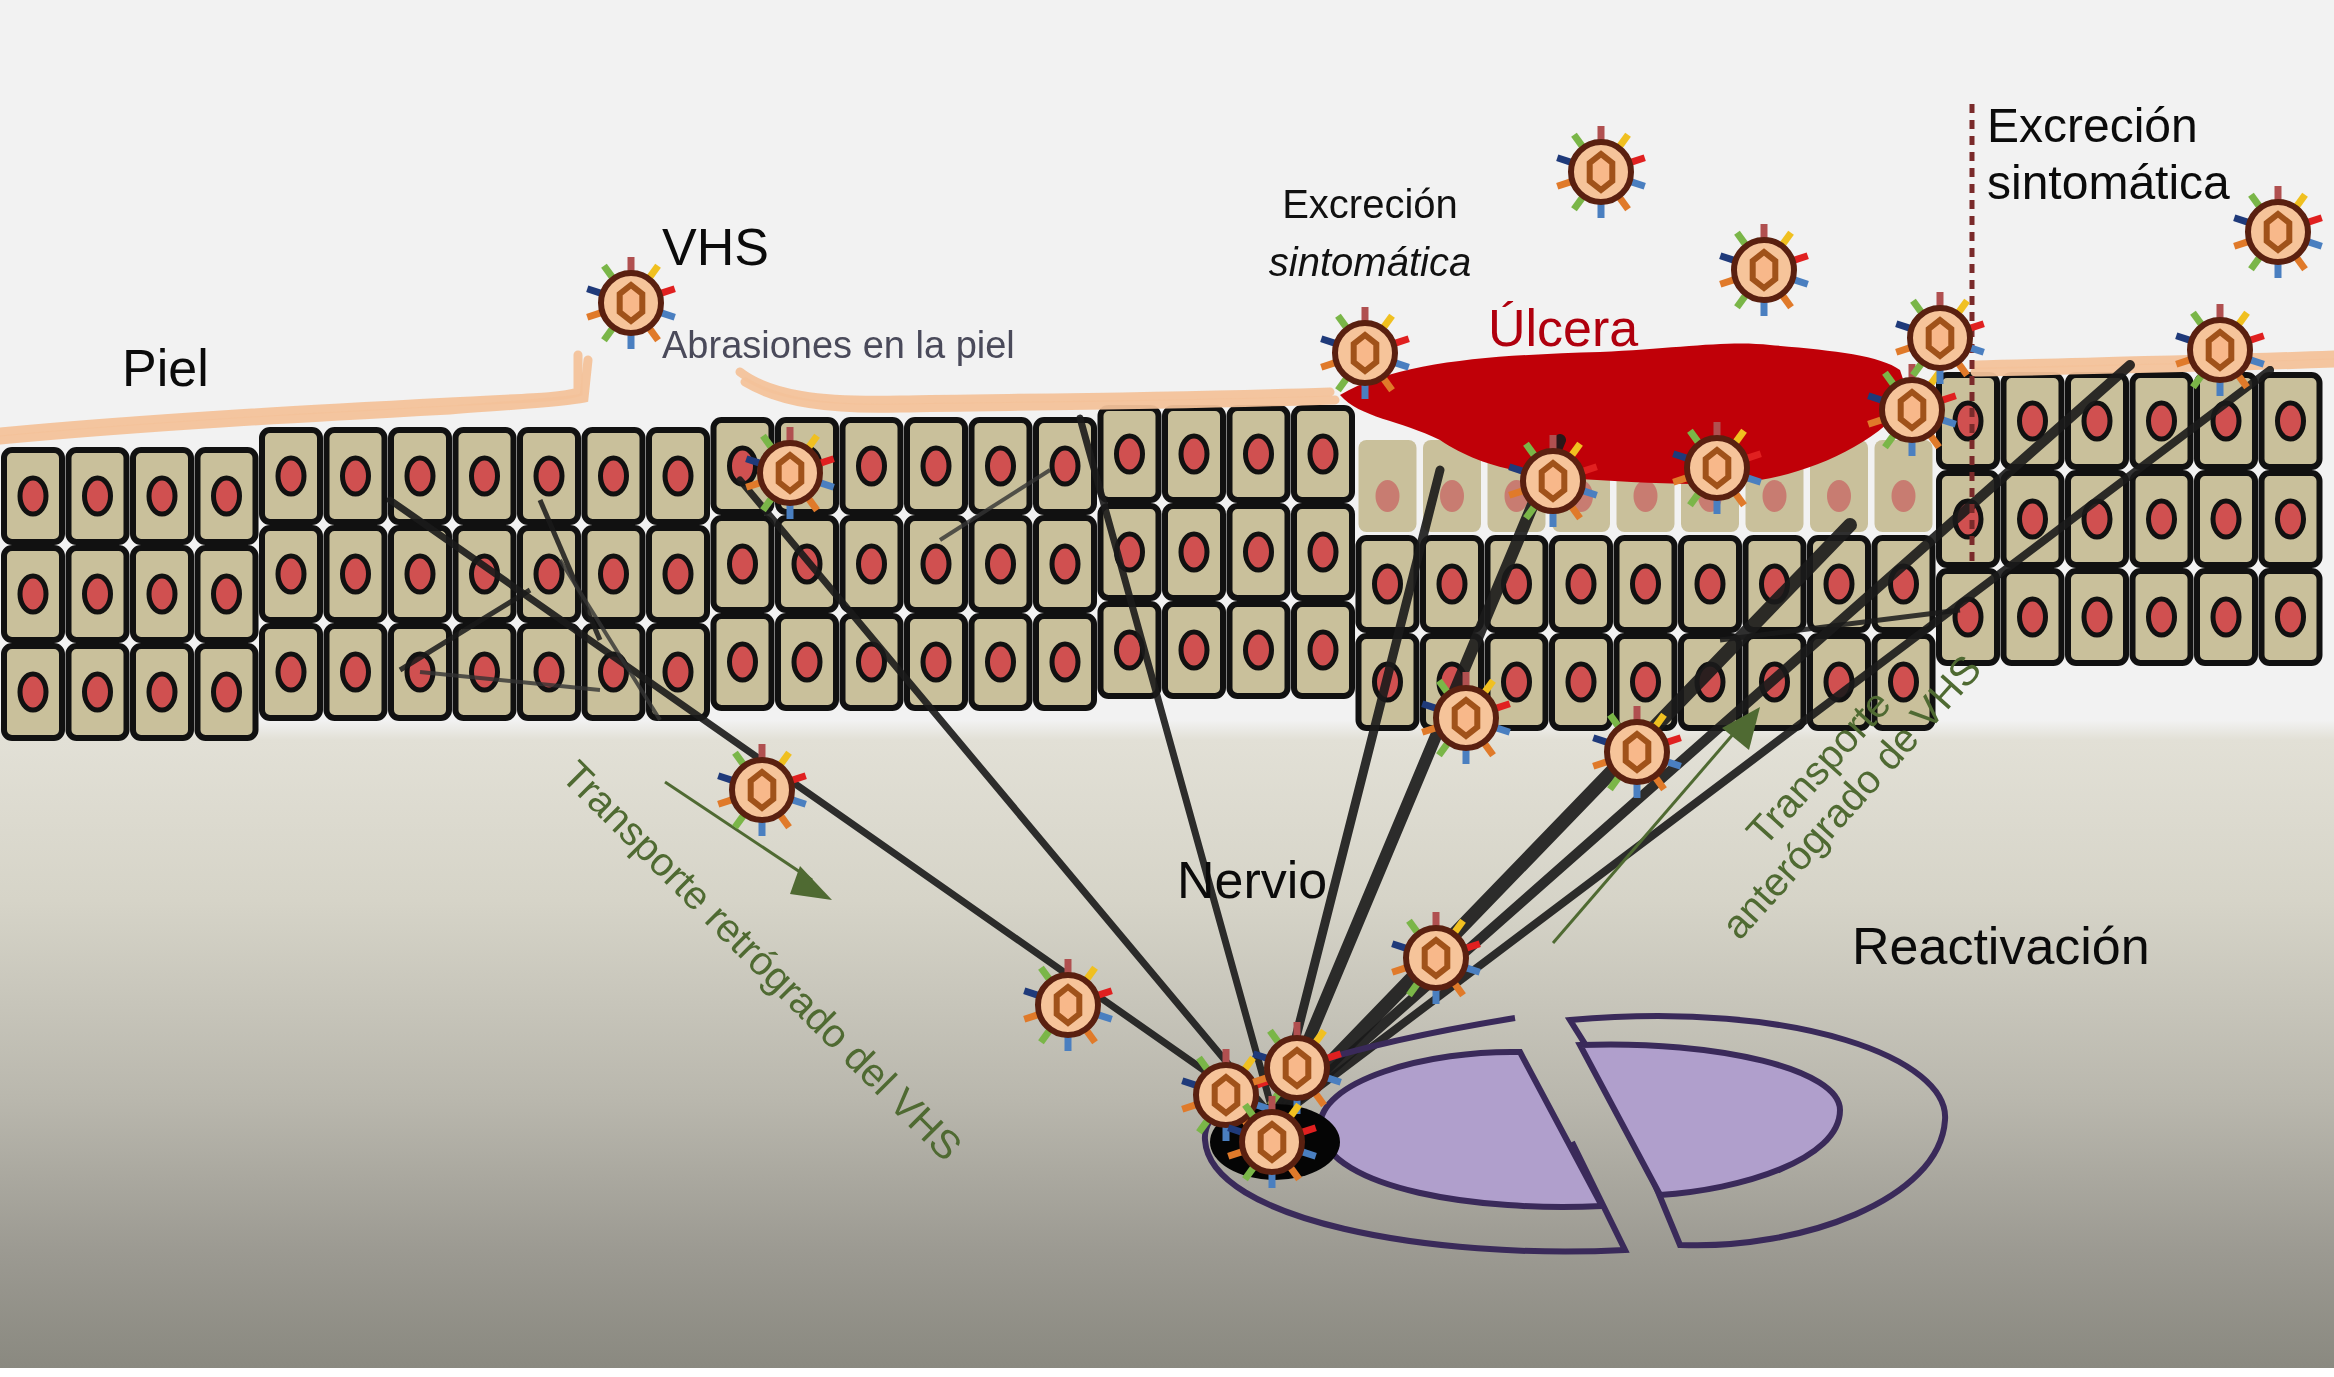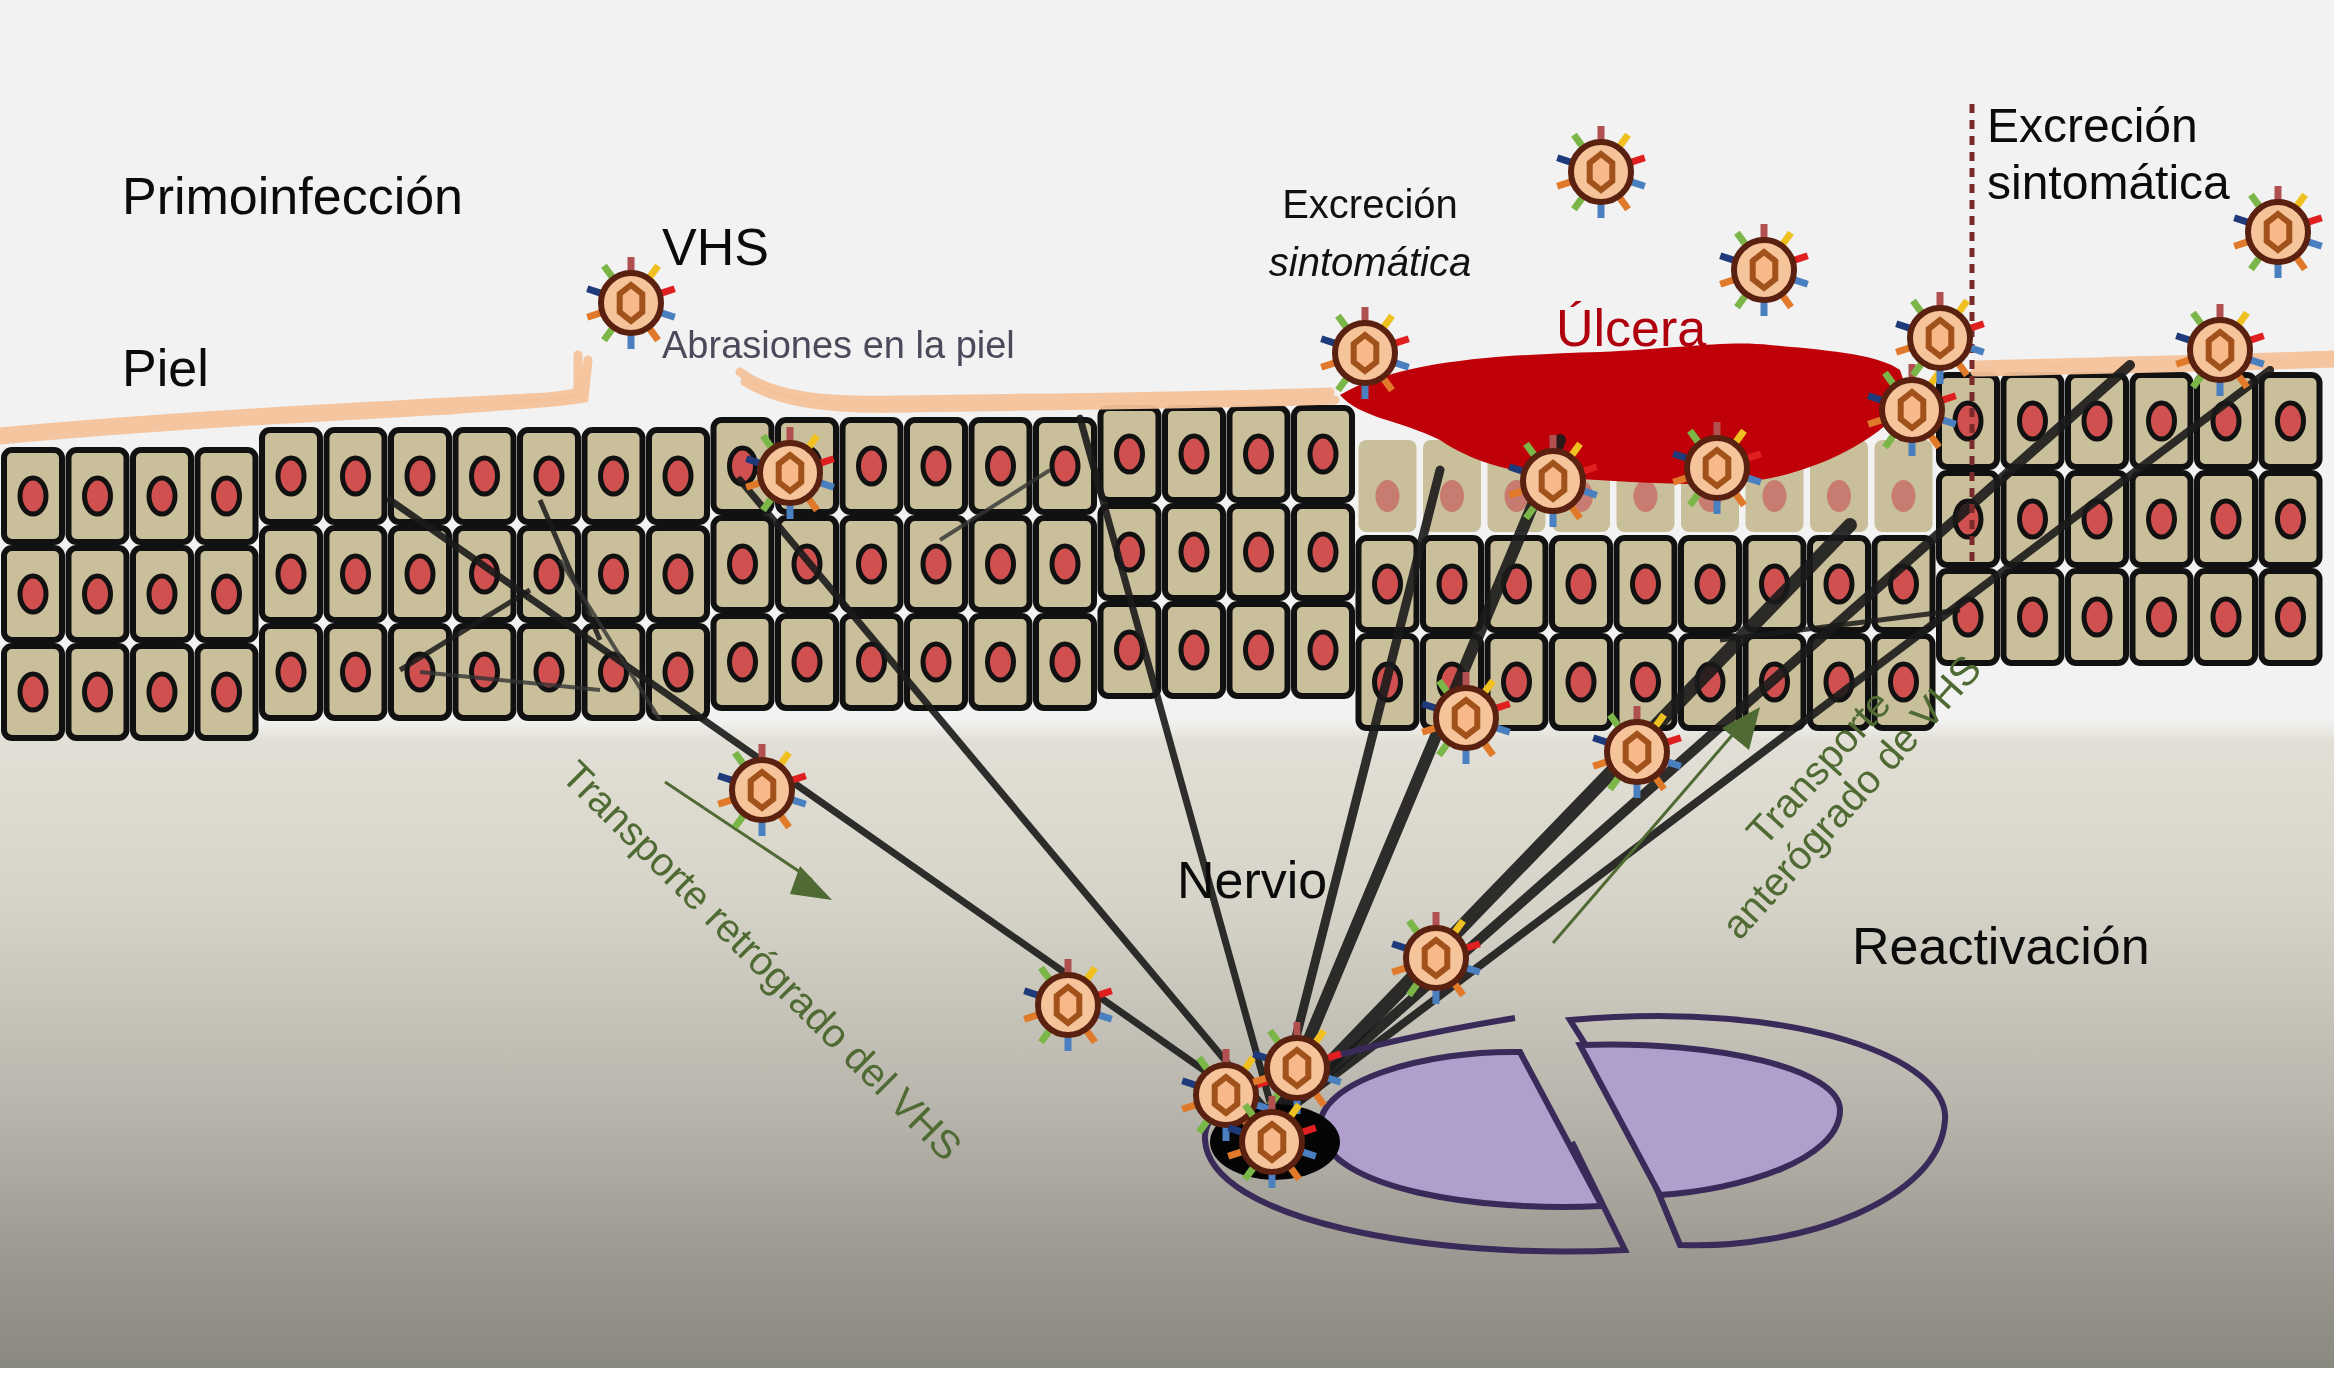--- a/index.html
+++ b/index.html
@@ -541,29 +541,28 @@
           <line x1="-16.457987064189243" y1="22.65247584249853" x2="-27.03812160545376" y2="37.214781741247585" stroke="#7ab648" stroke-width="7"></line>
           <line x1="-26.6295824562643" y1="8.65247584249853" x2="-43.74859974957706" y2="14.214781741247585" stroke="#e07a2a" stroke-width="7"></line>
           <line x1="-26.6295824562643" y1="-8.652475842498536" x2="-43.74859974957706" y2="-14.214781741247595" stroke="#1f3a7a" stroke-width="7"></line>
           <line x1="-16.45798706418925" y1="-22.652475842498525" x2="-27.03812160545377" y2="-37.21478174124758" stroke="#7ab648" stroke-width="7"></line>
           <circle cx="0" cy="0" r="30" fill="#f6c49a" stroke="#5a2010" stroke-width="6"></circle>
           <polygon points="0.0,18.0 -11.3,9.0 -11.3,-9.0 -0.0,-18.0 11.3,-9.0 11.3,9.0" fill="#f8b88a" stroke="#a0521a" stroke-width="6"></polygon>
         </g>
       </g>
   </svg>
 
-  <div class="lbl big" style="left:122px; top:168px;">Primoinfección</div>
   <div class="lbl big" style="left:662px; top:219px;">VHS</div>
   <div class="lbl abr" style="left:662px; top:325px;">Abrasiones en la piel</div>
   <div class="lbl big" style="left:122px; top:340px;">Piel</div>
   <div class="lbl mid" style="left:1268px; top:182px; width:204px;">
     <div>Excreción</div>
     <div style="margin-top:14px;font-style:italic;">sintomática</div>
   </div>
-  <div class="lbl ulcer" style="left:1556px; top:300px;">Úlcera</div>
+  <div class="lbl ulcer" style="left:1488px; top:300px;">Úlcera</div>
   <div class="lbl big" style="left:1987px; top:100px; font-size:48px;">
     <div>Excreción</div>
     <div style="margin-top:4px;">sintomática</div>
   </div>
   <div class="lbl big" style="left:1177px; top:852px;">Nervio</div>
   <div class="lbl big" style="left:1852px; top:870px;margin-top:48px;">Reactivación</div>
   <div class="lbl green" style="left:585px; top:752px; transform:rotate(45deg);">Transporte retrógrado del VHS</div>
   <div class="lbl green" style="left:1680px; top:888px; transform:rotate(-48deg); text-align:center;">
     <div>Transporte</div>
     <div>anterógrado de VHS</div>

